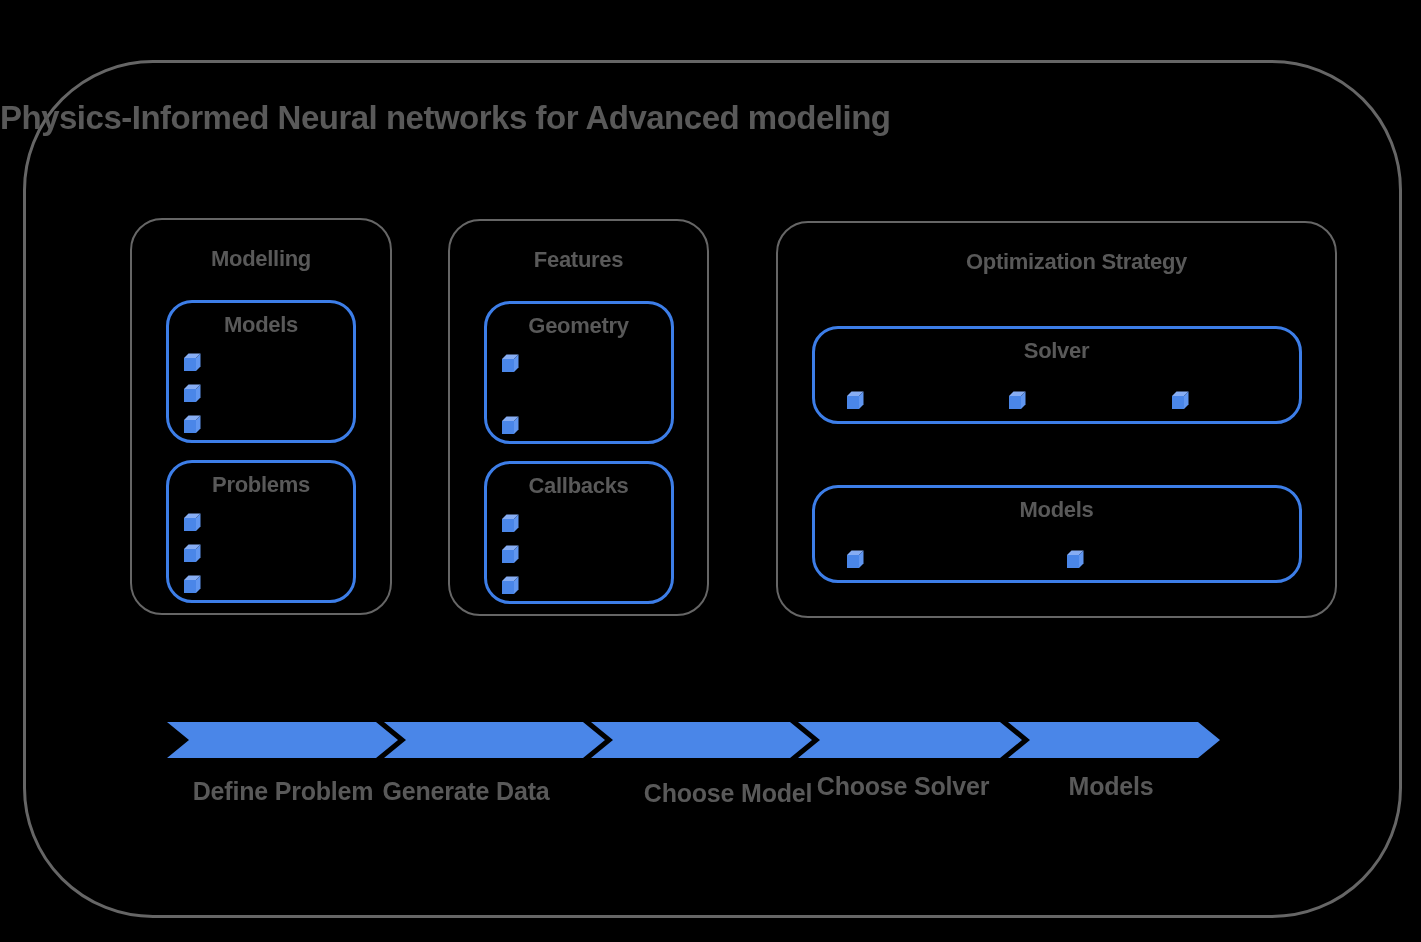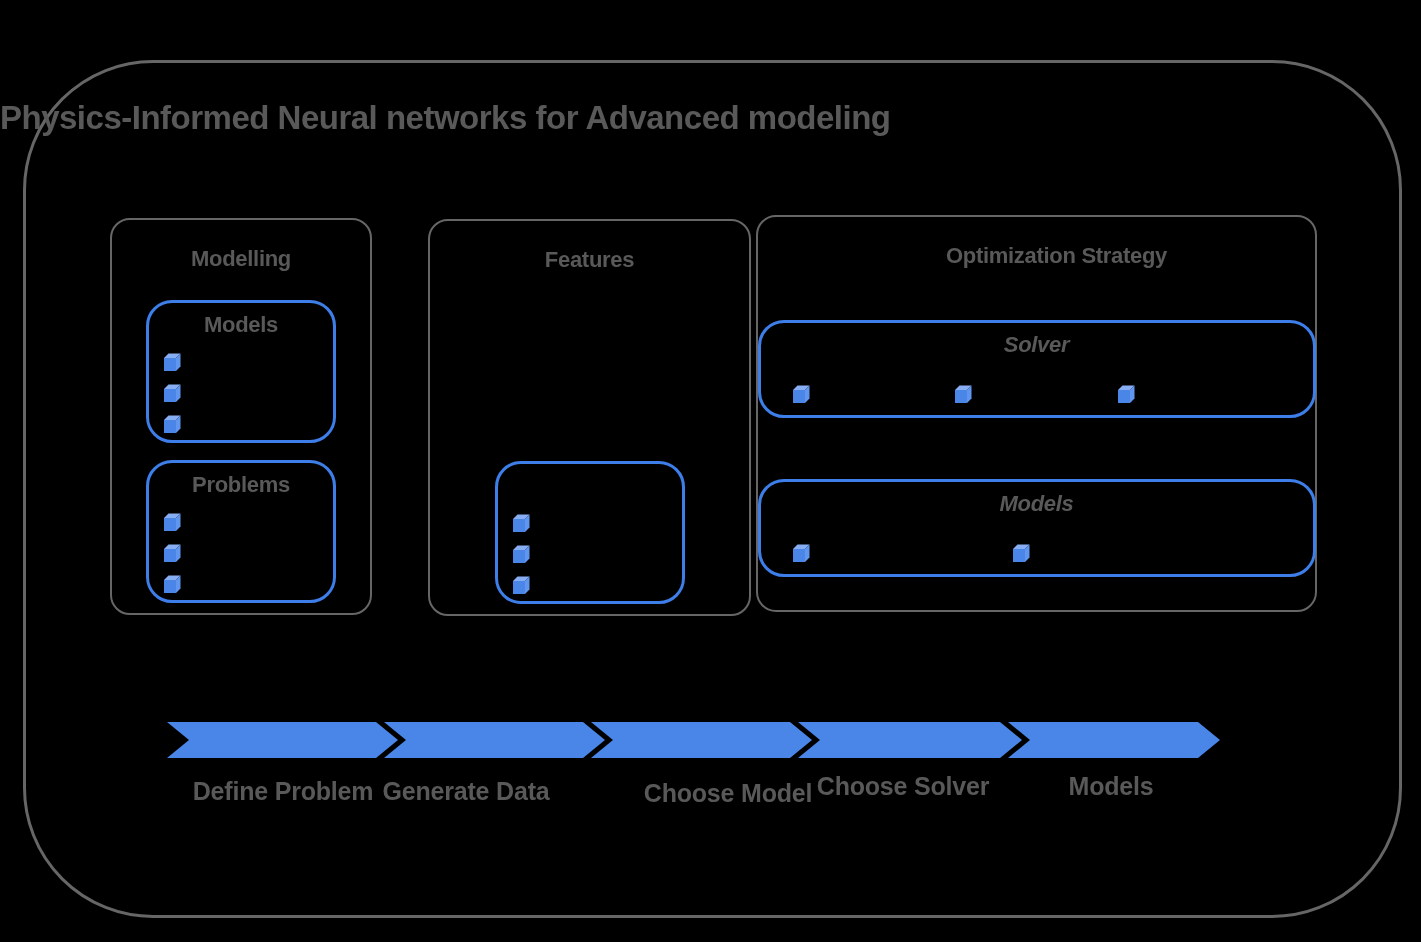--- a/index.html
+++ b/index.html
@@ -26,37 +26,38 @@
   }
   .diagram-title{
     position:absolute;left:0;right:0;top:99px;
     text-align:left;
     font-size:33px;font-weight:700;letter-spacing:-0.5px;
     color:var(--text-gray);
   }
   .section{
     position:absolute;
     border:2.5px solid var(--line-gray);
-    border-radius:20px;
+    border-radius:32px;
+    margin-left:20px;
   }
   .section-modelling{left:110px;top:218px;width:262px;height:397px;}
-  .section-features{left:428px;top:219px;width:323px;height:397px;}
-  .section-optimization{left:756px;top:215px;width:561px;height:397px;padding-left:40px;}
+  .section-features{left:428px;top:219px;width:261px;height:397px;}
+  .section-optimization{left:756px;top:221px;width:561px;height:397px;padding-left:40px;}
   .section-label{
     padding-top:26px;text-align:center;
     font-size:22px;font-weight:700;letter-spacing:-0.3px;
     color:var(--text-gray);
   }
   .group-box{
     position:absolute;left:50%;transform:translateX(-50%);
     border:3px solid var(--border-blue);
     border-radius:26px;
   }
   .group-v{width:190px;height:143px;}
-  .group-h{width:558px;height:98px;font-style:italic;}
+  .group-h{width:490px;height:98px;}
   .g-top-1{top:80px;}
   .g-top-2{top:240px;}
   .g-top-h1{top:103px;}
   .g-top-h2{top:262px;}
   .group-label{
     padding-top:9px;text-align:center;
     font-size:22px;font-weight:700;letter-spacing:-0.3px;
     color:var(--text-gray);
   }
   .cubes{position:absolute;display:flex;justify-content:space-between;}
@@ -139,21 +140,41 @@
       <polygon class="cube-side" points="12,18 16.5,13.5 16.5,0.5 12,5"></polygon>
       <rect class="cube-front" x="0" y="5" width="12" height="13"></rect>
     </svg>
   </span>
       </div>
   </div>
 </div>
 
 <div class="section section-features">
   <div class="section-label">Features</div>
+  <div class="group-box group-v g-top-1">
+    <div class="group-label">Geometry</div>
+    <div class="cubes cubes-v">
+        <span class="cube">
+    <svg width="17" height="18" viewBox="0 0 17 18" aria-hidden="true">
+      <polygon class="cube-top" points="0,5 4.5,0.5 16.5,0.5 12,5"></polygon>
+      <polygon class="cube-side" points="12,18 16.5,13.5 16.5,0.5 12,5"></polygon>
+      <rect class="cube-front" x="0" y="5" width="12" height="13"></rect>
+    </svg>
+  </span>
+        <span class="cube">
+    <svg width="17" height="18" viewBox="0 0 17 18" aria-hidden="true">
+      <polygon class="cube-top" points="0,5 4.5,0.5 16.5,0.5 12,5"></polygon>
+      <polygon class="cube-side" points="12,18 16.5,13.5 16.5,0.5 12,5"></polygon>
+      <rect class="cube-front" x="0" y="5" width="12" height="13"></rect>
+    </svg>
+  </span>
+      </div>
+  </div>
   <div class="group-box group-v g-top-2">
+    <div class="group-label">Callbacks</div>
     <div class="cubes cubes-v">
         <span class="cube">
     <svg width="17" height="18" viewBox="0 0 17 18" aria-hidden="true">
       <polygon class="cube-top" points="0,5 4.5,0.5 16.5,0.5 12,5"></polygon>
       <polygon class="cube-side" points="12,18 16.5,13.5 16.5,0.5 12,5"></polygon>
       <rect class="cube-front" x="0" y="5" width="12" height="13"></rect>
     </svg>
   </span>
         <span class="cube">
     <svg width="17" height="18" viewBox="0 0 17 18" aria-hidden="true">

